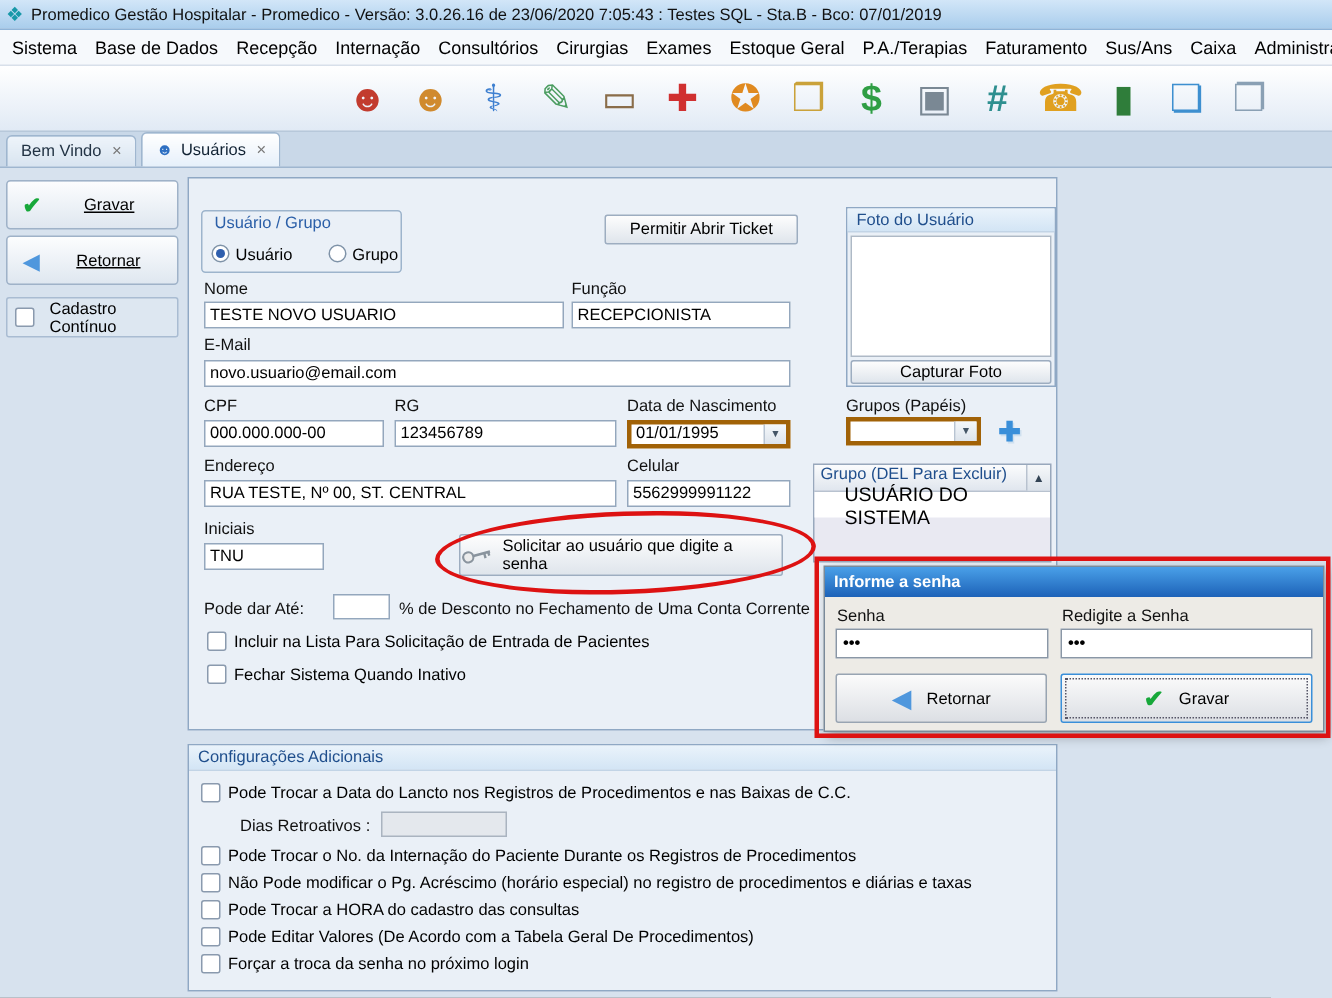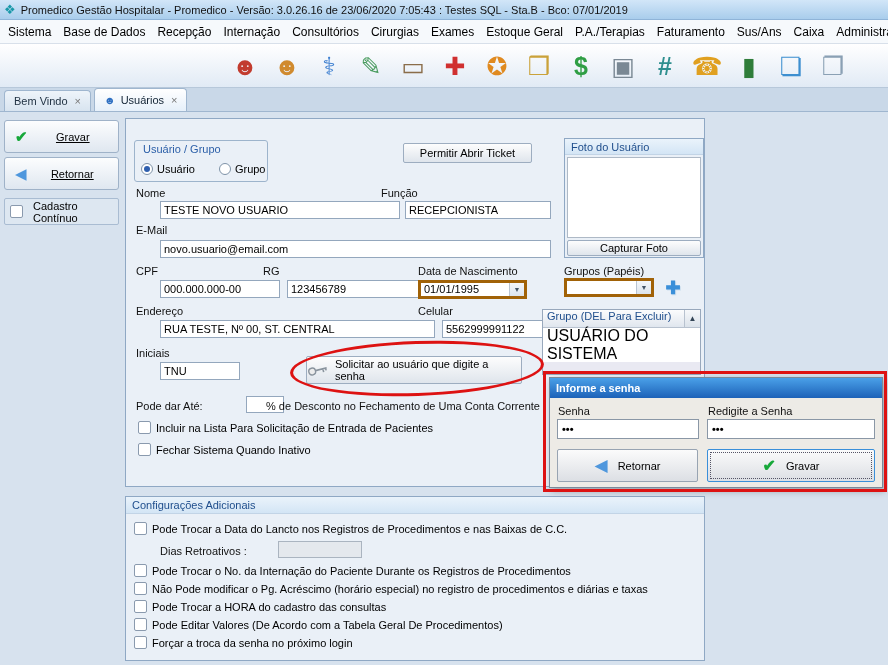--- a/index.html
+++ b/index.html
@@ -28,21 +28,21 @@
   .tabbar { height:24px; background:#c9d8e8; border-bottom:1px solid #9fb6cf;
             display:flex; align-items:flex-end; gap:3px; padding-left:4px; }
   .tab { height:21px; padding:0 9px; display:flex; align-items:center; gap:5px;
          background:linear-gradient(#eef4fa,#d8e4f0); border:1px solid #9fb6cf;
          border-bottom:none; border-radius:4px 4px 0 0; font-size:11px; color:#234; }
   .tab.active { height:23px; background:linear-gradient(#ffffff,#e6f0fa); color:#123; }
   .tclose { color:#777; font-size:11px; margin-left:2px; }
   .tabuser { color:#2d6fc2; font-size:11px; }
   .lbl { position:absolute; font-size:11px; color:#111; white-space:nowrap; }
   .inp { position:absolute; height:18px; border:1px solid #94a7bd; background:#fff;
-         font:11px "Liberation Sans", sans-serif; padding:0 3px; color:#000;margin-left:24px; }
+         font:11px "Liberation Sans", sans-serif; padding:0 3px; color:#000; }
   .btn { position:absolute; display:flex; align-items:center; justify-content:center;
          gap:6px; background:linear-gradient(#fdfdfd,#dfe5ec); border:1px solid #9dadc0;
          border-radius:2px; font-size:11px; cursor:default; }
   .group { position:absolute; border:1px solid #8fa8c4; background:#eaf0f7; }
   .gcaption { height:17px; background:linear-gradient(#eaf3fb,#d3e5f5); color:#1f4e8c;
               font-size:11px; display:flex; align-items:center; padding-left:6px;
               border-bottom:1px solid #c2d4e6; }
   .cbrow { position:absolute; display:flex; align-items:center; white-space:nowrap; font-size:11px; }
   .cbx { width:13px; height:13px; border:1px solid #8a9aae; background:#fff;
          border-radius:2px; margin-right:5px; flex:none; }
@@ -81,21 +81,21 @@
 
   
   .glist { position:absolute; left:416px; top:190px; width:159px; height:66px;
            border:1px solid #98a8bc; background:#e9e9f2; }
   .glist-hdr { height:18px; background:linear-gradient(#fbfcfd,#e0e6ee);
            border-bottom:1px solid #b8c2cf; display:flex; align-items:flex-start;
            padding-left:4px; color:#1f4e8c; font-size:11px; }
   .glist-up { margin-left:auto; width:16px; align-self:stretch; border-left:1px solid #b8c2cf;
            background:linear-gradient(#f6f8fa,#dbe2ea); font-size:8px; color:#345;
            display:flex; align-items:center; justify-content:center; }
-  .glist-row { height:34px; background:#fff; font-size:16px; padding-left:4px;
+  .glist-row { height:17px; background:#fff; font-size:13px; padding-left:20px;
            display:flex; align-items:center; }
 
   .plusbtn { position:absolute; left:533px; top:157px; width:28px; height:24px;
            font-size:18px; font-weight:bold; color:#3a8fd9; text-align:center;
            line-height:24px; text-shadow:1px 1px 0 #cfe0ef; cursor:default; }
 
   
   .popup { position:absolute; left:549px; top:377px; width:334px; height:111px;
            background:#edebe6; border:1px solid #7a8a9a;
            box-shadow:2px 3px 7px rgba(0,0,0,.3); z-index:10; }

